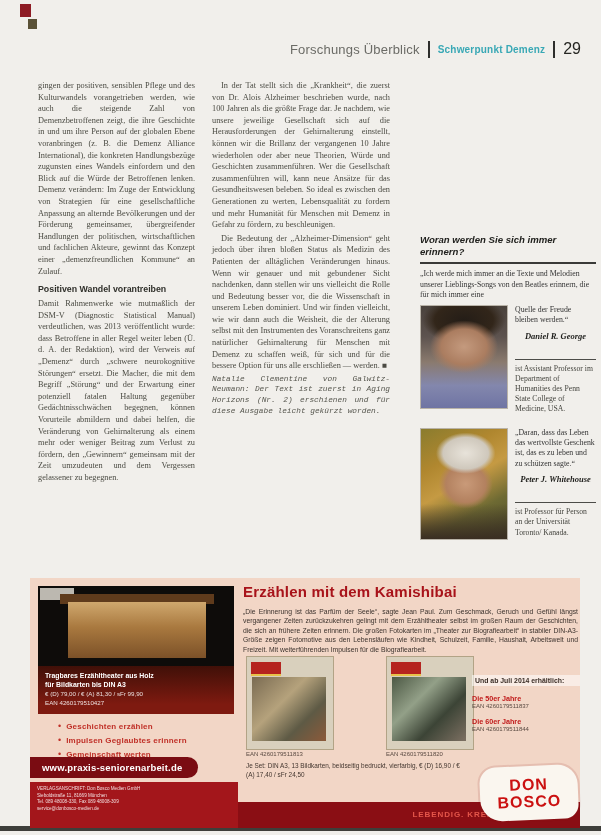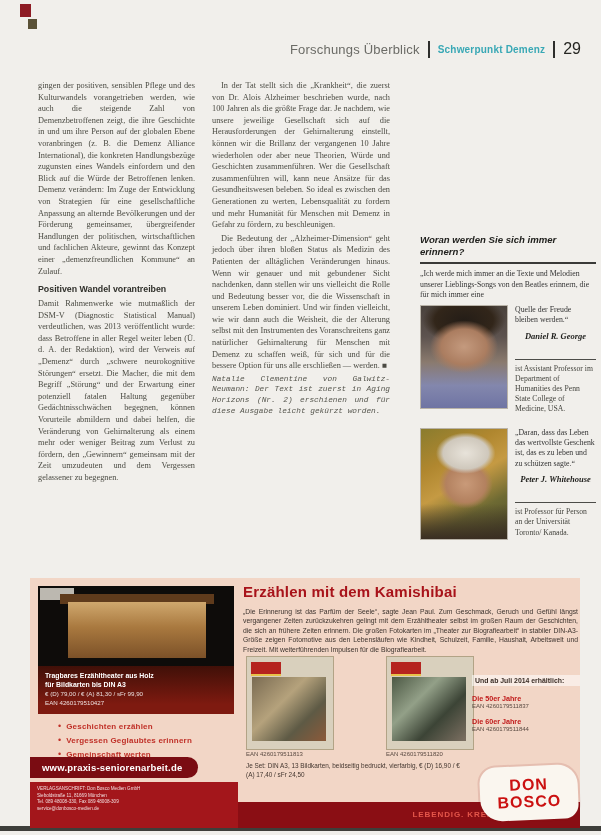--- a/index.html
+++ b/index.html
@@ -161,21 +161,21 @@
   <div class="cap-s">EAN 4260179510427</div>
 </div>
 
 <div class="abs bullets">
   <div class="bullet-row">
     <span class="dot">•</span>
     <span class="bullet-label">Geschichten erzählen</span>
   </div>
   <div class="bullet-row">
     <span class="dot">•</span>
-    <span class="bullet-label">Vergessen Geglaubtes erinnern</span>
+    <span class="bullet-label">Impulsen Geglaubtes erinnern</span>
   </div>
   <div class="bullet-row">
     <span class="dot">•</span>
     <span class="bullet-label">Gemeinschaft werten</span>
   </div>
 </div>
 
 <div class="abs www-banner">www.praxis-seniorenarbeit.de</div>
 
 <div class="abs imprint">

